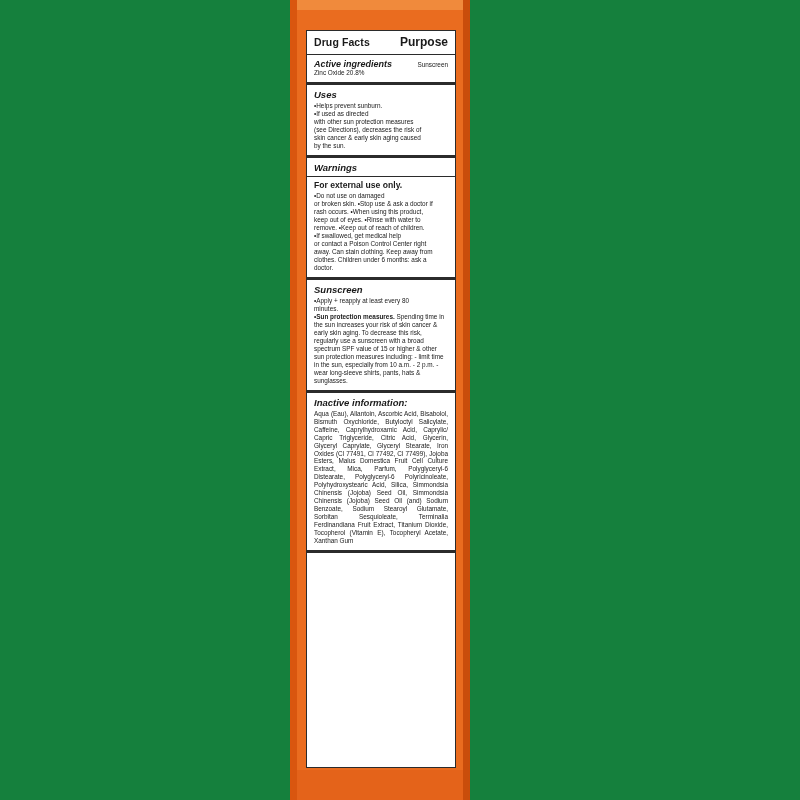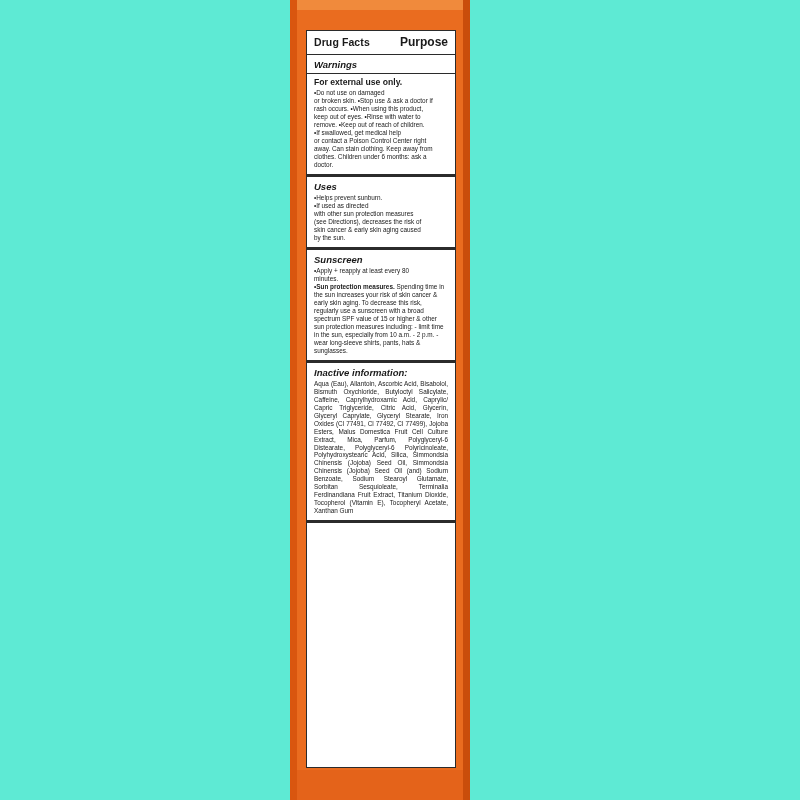--- a/index.html
+++ b/index.html
@@ -10,21 +10,21 @@
     width: 800px;
     height: 800px;
     background: #ffffff;
     font-family: "Liberation Sans", sans-serif;
     overflow: hidden;
   }
   #stage {
     position: relative;
     width: 800px;
     height: 800px;
-    background: #5eead4;
+    background: #15803d;
   }
 
   
   .carton {
     position: absolute;
     left: 290px;
     top: 0px;
     width: 180px;
     height: 800px;
     background: #ea6c1f;
@@ -158,52 +158,59 @@
 
   <div class="panel">
 
     <div class="sec thin">
       <div class="row">
         <span class="title">Drug Facts</span>
         <span class="purpose-head">Purpose</span>
       </div>
     </div>
 
+    <div class="sec">
+      <div class="row">
+        <span class="ital-b">Active ingredients</span>
+        <span class="tiny-r">Sunscreen</span>
+      </div>
+      <div class="tiny">Zinc Oxide 20.8%</div>
+    </div>
+
+    <div class="sec">
+      <div class="hd">Uses</div>
+      <div class="body">
+        <p>•Helps prevent sunburn.</p>
+        <p>•If used as directed</p>
+        <p>with other sun protection measures</p>
+        <p>(see Directions), decreases the risk of</p>
+        <p>skin cancer &amp; early skin aging caused</p>
+        <p>by the sun.</p>
+      </div>
+    </div>
 
     <div class="sec">
       <div class="hd">Warnings</div>
       <div class="sep-hair"></div>
       <div class="hd-plain">For external use only.</div>
       <div class="body">
         <p>•Do not use on damaged</p>
         <p>or broken skin. •Stop use &amp; ask a doctor if</p>
         <p>rash occurs. •When using this product,</p>
         <p>keep out of eyes. •Rinse with water to</p>
         <p>remove. •Keep out of reach of children.</p>
         <p>•If swallowed, get medical help</p>
         <p>or contact a Poison Control Center right</p>
         <p>away. Can stain clothing. Keep away from</p>
         <p>clothes. Children under 6 months: ask a</p>
         <p>doctor.</p>
       </div>
     </div>
 
     <div class="sec">
-      <div class="hd">Uses</div>
-      <div class="body">
-        <p>•Helps prevent sunburn.</p>
-        <p>•If used as directed</p>
-        <p>with other sun protection measures</p>
-        <p>(see Directions), decreases the risk of</p>
-        <p>skin cancer &amp; early skin aging caused</p>
-        <p>by the sun.</p>
-      </div>
-    </div>
-
-    <div class="sec">
       <div class="hd">Sunscreen</div>
       <div class="body">
         <p>•Apply + reapply at least every 80</p>
         <p>minutes.</p>
         <p>
           <span class="bold-inline">•Sun protection measures.</span><span> Spending time in the sun increases your risk of skin cancer &amp; early skin aging. To decrease this risk, regularly use a sunscreen with a broad spectrum SPF value of 15 or higher &amp; other sun protection measures including: - limit time in the sun, especially from 10 a.m. - 2 p.m. - wear long-sleeve shirts, pants, hats &amp; sunglasses.</span>
         </p>
       </div>
     </div>
 

